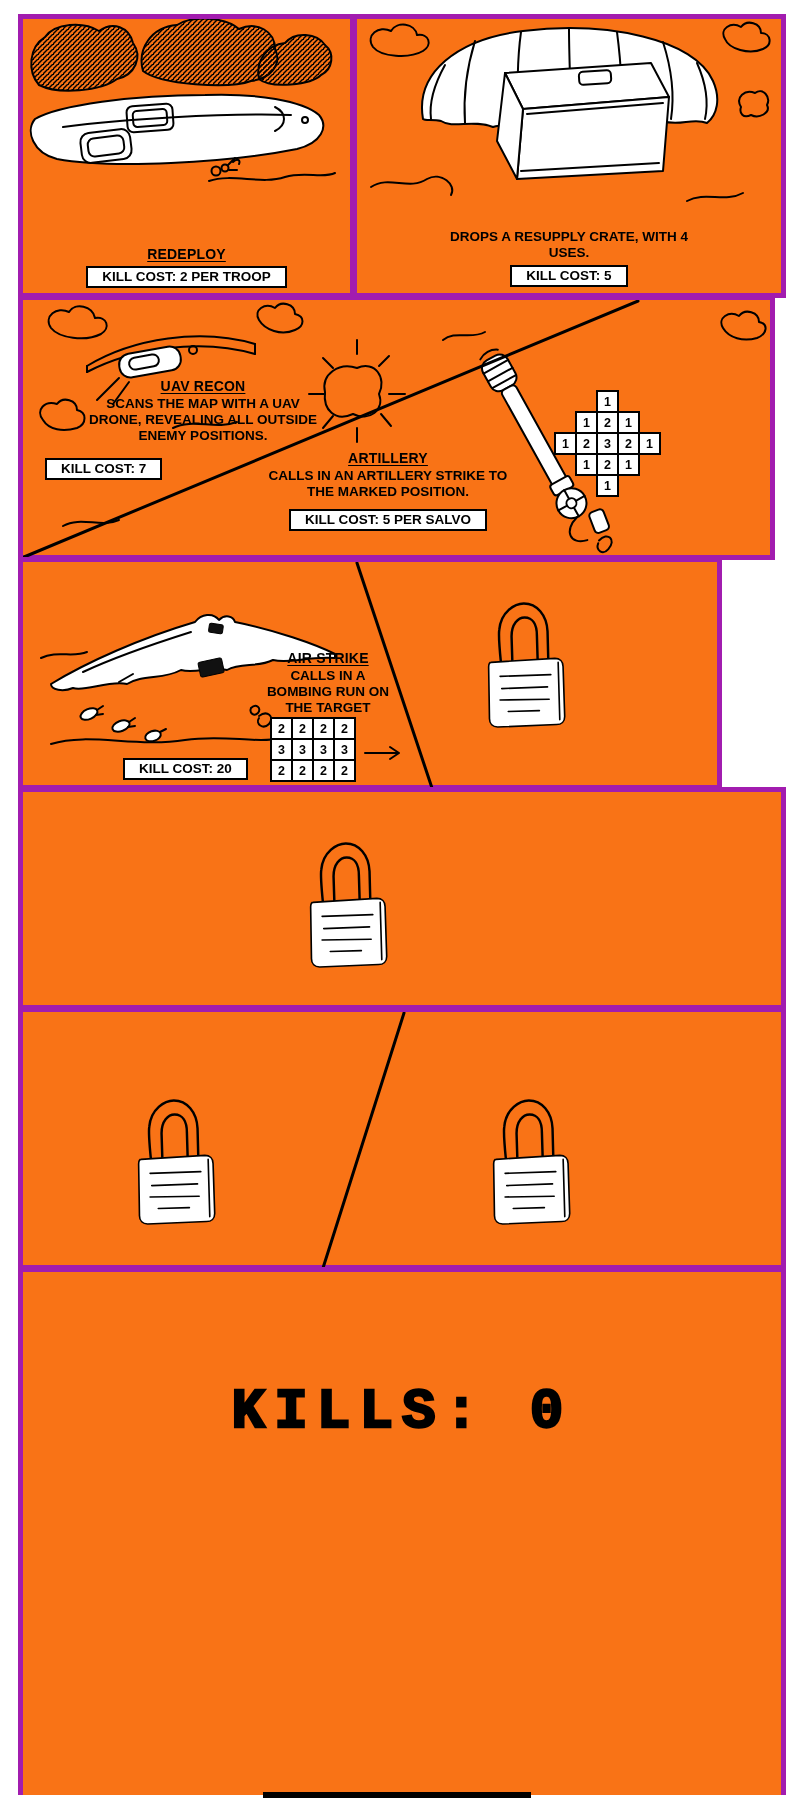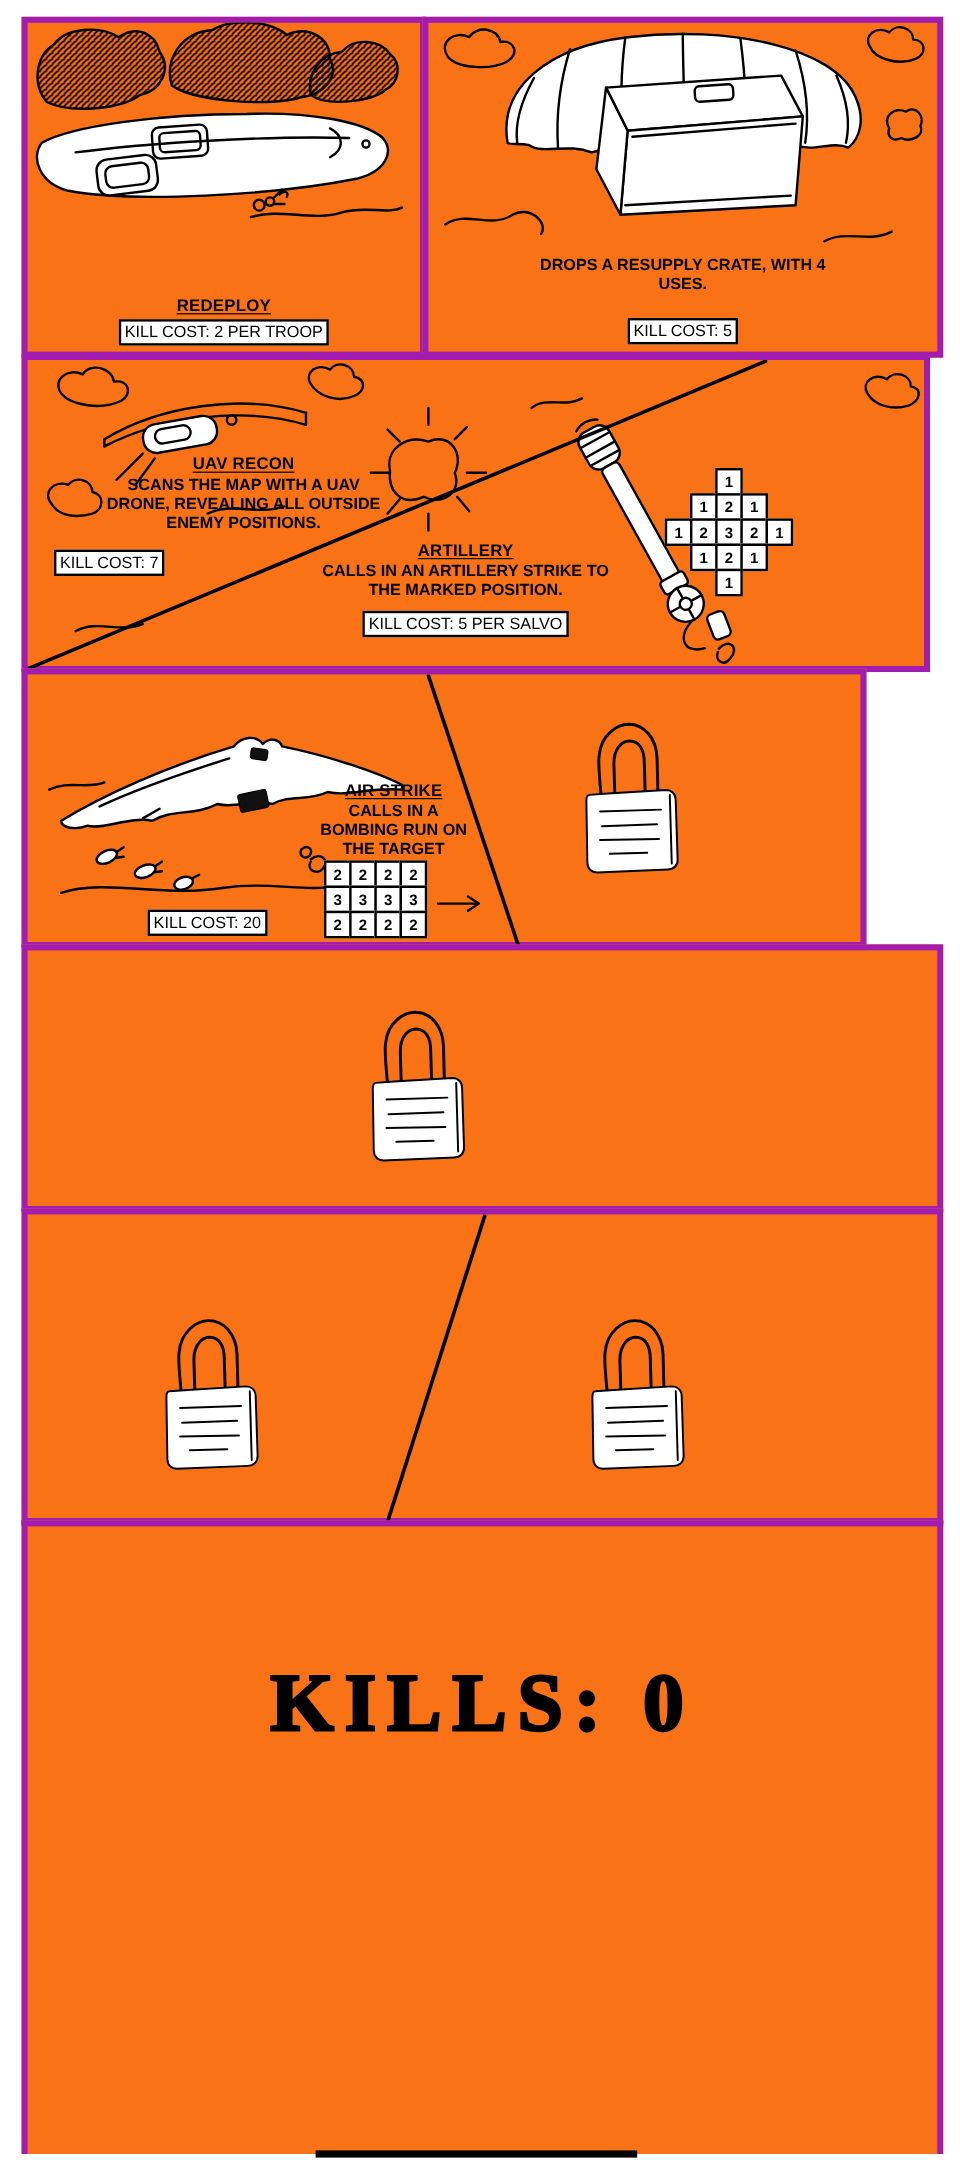--- a/index.html
+++ b/index.html
@@ -7,29 +7,29 @@
          font-family:"Liberation Sans",sans-serif;overflow:hidden}
   .panel{position:absolute;border:5px solid #a21caf;background:#f97316;box-sizing:border-box}
   .sketch{position:absolute;pointer-events:none}
   .sk{stroke:#000;fill:none;stroke-width:2;stroke-linecap:round;stroke-linejoin:round}
   .fw{fill:#fff}
   .fd{fill:#111;stroke:#000}
   .fs{fill:url(#scrib)}
   .tblock{position:absolute;text-align:center}
   .ptitle{font-weight:bold;font-size:14px;text-decoration:underline;text-underline-offset:2px;letter-spacing:.2px}
   .pdesc{font-weight:bold;font-size:13.5px;line-height:1.18;margin-top:2px}
-  .kcost{display:inline-block;border:2px solid #000;background:#fff;padding:1px 3px 2px;
-         font-weight:normal;font-size:13.5px;white-space:nowrap}
+  .kcost{display:inline-block;border:2px solid #000;background:#fff;padding:1px 14px 2px;
+         font-weight:bold;font-size:13.5px;white-space:nowrap}
   .dgrid{position:absolute;display:grid;grid-template-columns:repeat(5,21px);grid-auto-rows:21px}
   .sgrid{position:absolute;display:grid;grid-template-columns:repeat(4,21px);grid-auto-rows:21px}
   .gcell{box-sizing:border-box;width:23px;height:23px;border:2px solid #000;background:#fff;
          display:flex;align-items:center;justify-content:center;font-weight:bold;font-size:12.5px}
   .gcell.empty{visibility:hidden;border:none;background:transparent}
   .kills{position:absolute;left:0;right:0;top:108px;text-align:center;
-         font-family:Liberation Serif, serif;font-weight:bold;font-size:68px;letter-spacing:9px;
+         font-family:Liberation Mono, monospace;font-weight:bold;font-size:56px;letter-spacing:9px;
          -webkit-text-stroke:2.5px #000}
   .bottom-mark{position:absolute;left:263px;top:1792px;width:268px;height:6px;background:#000}
 </style>
 </head>
 <body>
 
 <div class="stage">
 
   <svg width="0" height="0" style="position:absolute" aria-hidden="true">
     <defs>
@@ -91,21 +91,21 @@
       <path class="sk" d="M88,46 C78,64 72,84 74,100"></path>
       <path class="sk fw" d="M148,54 L294,44 L312,78 L166,90 Z"></path>
       <path class="sk fw" d="M166,90 L312,78 L306,152 L160,160 Z"></path>
       <path class="sk fw" d="M148,54 L166,90 L160,160 L140,122 Z"></path>
       <rect class="sk fw" x="222" y="52" width="32" height="13" rx="4" transform="rotate(-4 238 58)"></rect>
       <path class="sk" d="M170,95 L306,84"></path>
       <path class="sk" d="M164,152 L302,144"></path>
     </svg>
     <div class="tblock" style="left:0;right:0;bottom:6px">
       <div class="pdesc" style="width:270px;margin:4px auto 0">DROPS A RESUPPLY CRATE, WITH 4 USES.</div>
-      <div class="kcost" style="margin-top:20px">KILL COST: 5</div>
+      <div class="kcost" style="margin-top:4px">KILL COST: 5</div>
     </div>
   </div>
 
   <div class="panel" style="left:18px;top:295px;width:757px;height:265px">
     <svg class="sketch" style="left:0;top:0" width="762" height="259" viewBox="0 0 762 259">
       <path class="sk" d="M28,28 C20,16 34,6 46,12 C52,2 70,6 72,18 C84,16 88,28 78,34 C62,42 36,38 28,28 Z"></path>
       <path class="sk" d="M236,20 C230,10 242,2 252,8 C258,0 272,4 272,14 C282,16 282,26 272,30 C258,36 242,30 236,20 Z"></path>
       <path class="sk" d="M20,120 C12,110 22,100 34,104 C40,96 54,100 54,110 C64,112 64,124 54,128 C40,132 26,130 20,120 Z"></path>
       <path class="sk" d="M150,128 C170,118 192,130 214,122"></path>
       <path class="sk" d="M700,28 C694,18 706,10 716,16 C722,8 736,12 736,22 C746,24 744,34 734,38 C720,42 706,38 700,28 Z"></path>

